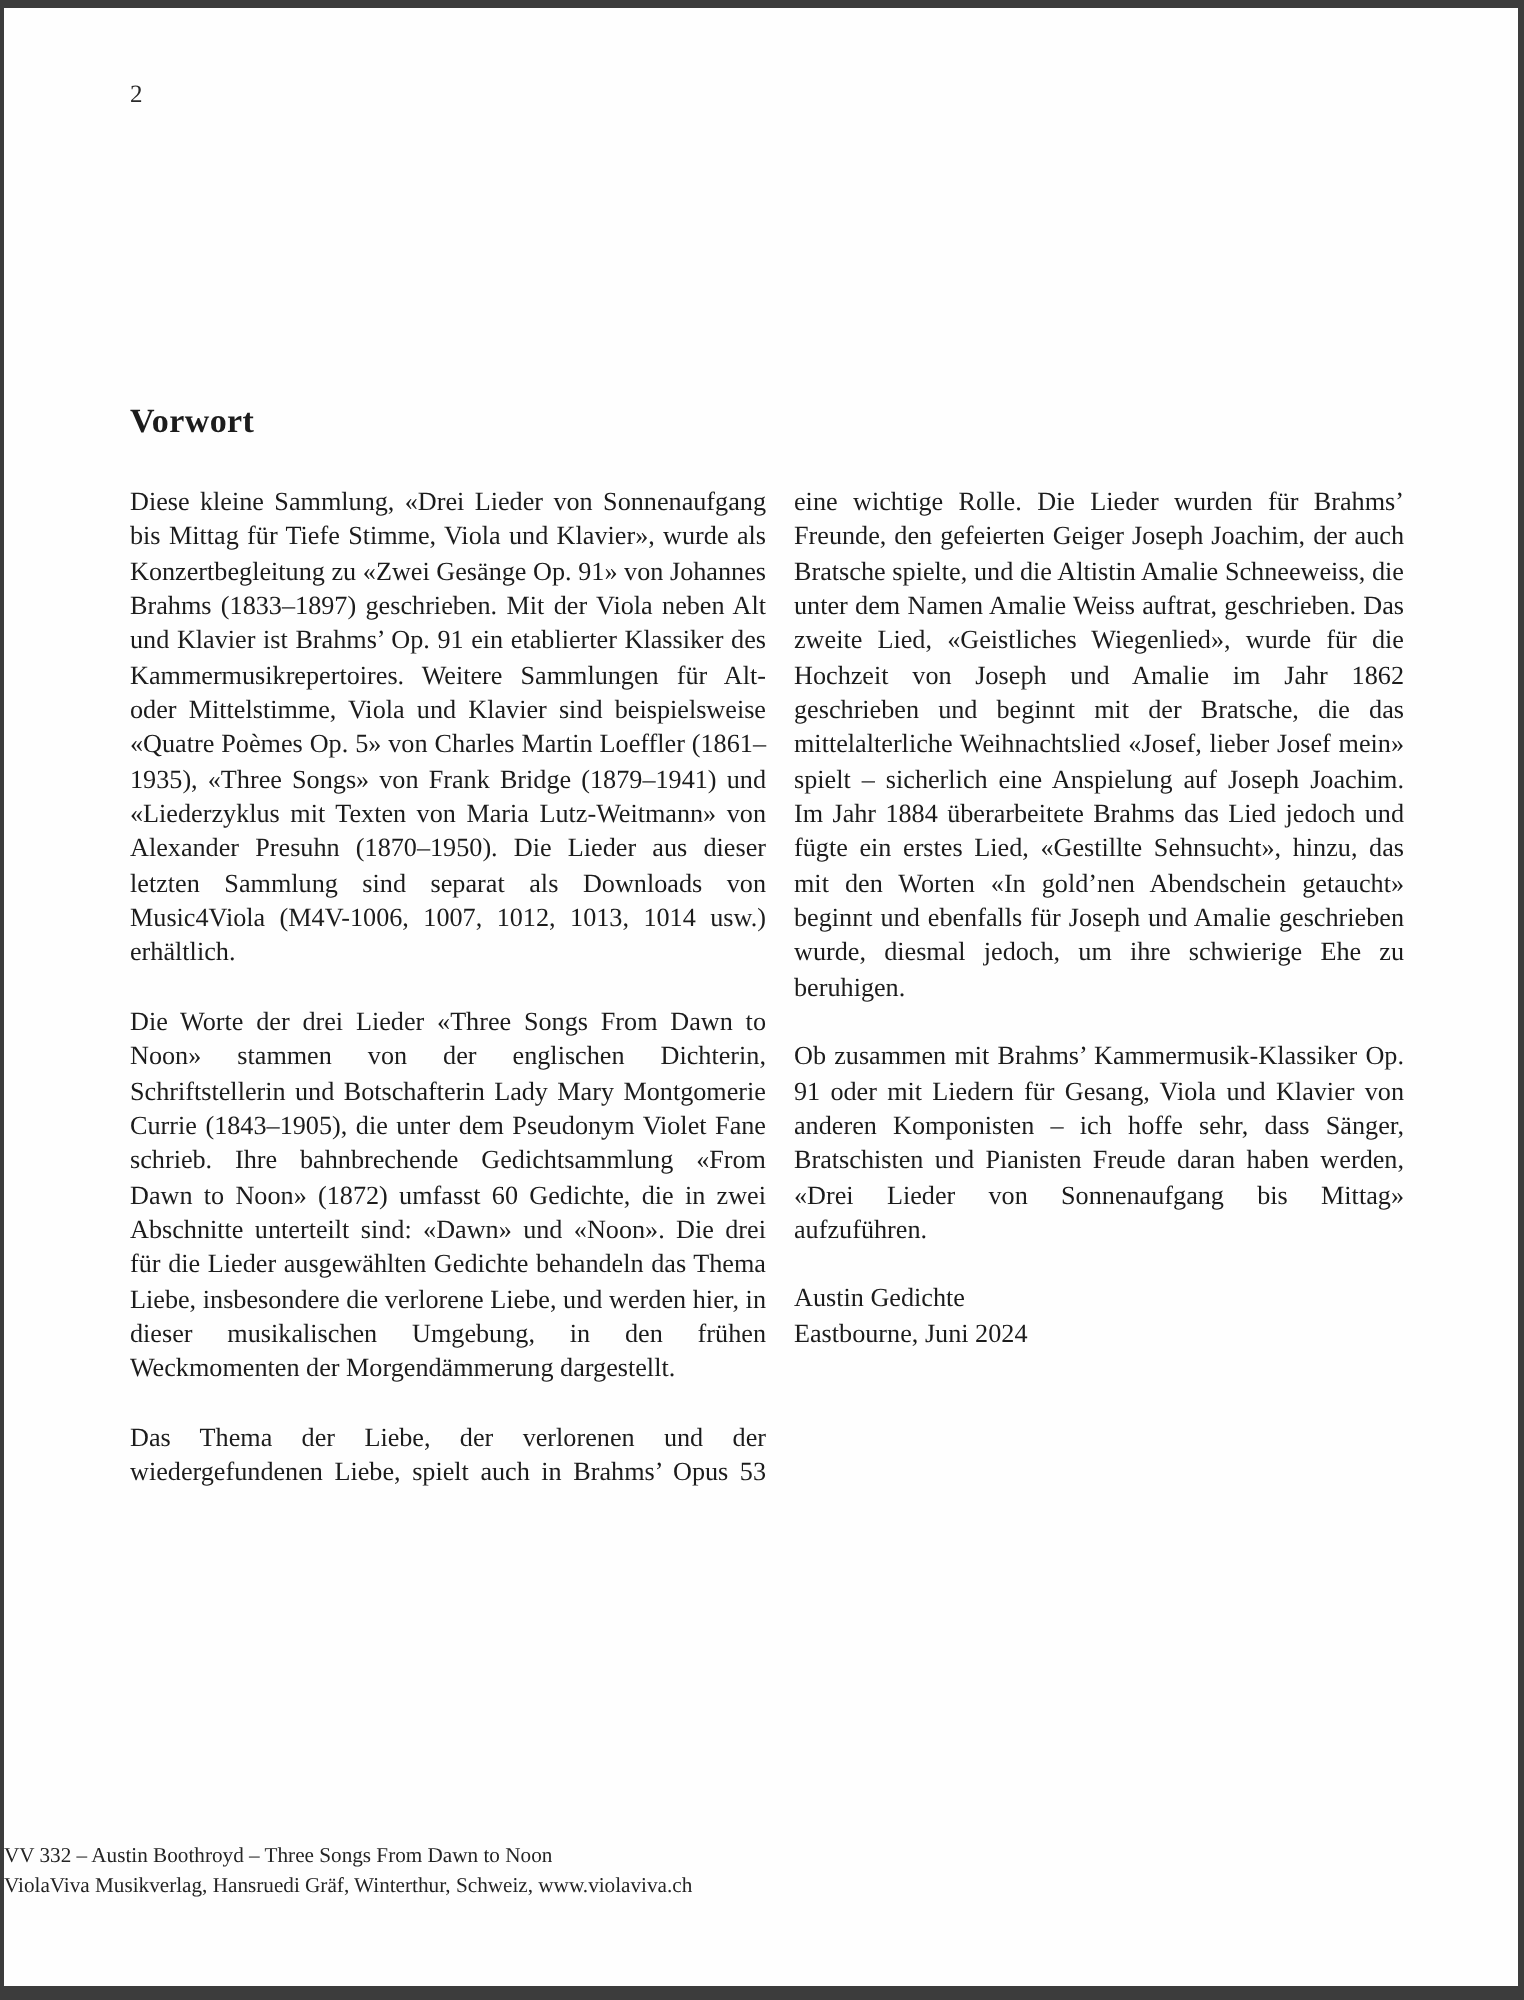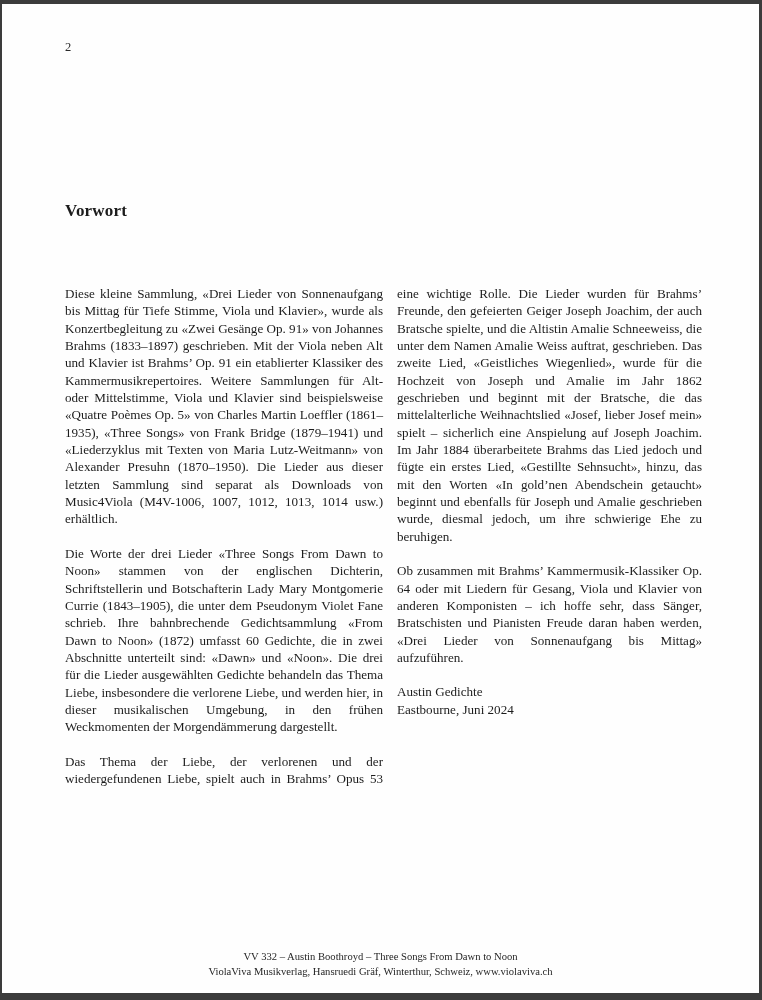--- a/index.html
+++ b/index.html
@@ -45,42 +45,41 @@
     margin: 0 0 21px 0;
   }
   .columns {
     display: flex;
     gap: 14px;
   }
   .col {
     font-size: 13.1px;
     line-height: 17.35px;
     text-align: justify;
-    margin-top: 43px;
   }
   .col-left  { flex: 0 0 318px; }
   .col-right { flex: 1 1 auto; }
   .col p { margin: 0 0 17px 0; }
   .col p:last-child { margin-bottom: 0; }
   p.flush-last { text-align-last: justify; margin-bottom: 0; }
   .signature { margin-top: 17px; }
   .signature div { line-height: 17.35px; }
   .dedication {
     margin-top: 44px;
     font-weight: bold;
     text-align: justify;
     text-align-last: justify;
     line-height: 17.35px;
   }
   .footer {
     position: absolute;
     left: 0;
     right: 0;
-    bottom: 14px;
-    text-align: center;
+    bottom: 42px;
+    text-align: left;
     font-size: 10.6px;
     line-height: 14.5px;
     color: #242424;
   }
 </style>
 </head>
 <body>
 
 <div id="page-frame">
   <div id="page">
@@ -94,21 +93,21 @@
       <div class="columns">
 
         <div class="col col-left">
           <p>Diese kleine Sammlung, «Drei Lieder von Sonnenaufgang bis Mittag für Tiefe Stimme, Viola und Klavier», wurde als Konzertbegleitung zu «Zwei Gesänge Op. 91» von Johannes Brahms (1833–1897) geschrieben. Mit der Viola neben Alt und Klavier ist Brahms’ Op. 91 ein etablierter Klassiker des Kammermusikrepertoires. Weitere Sammlungen für Alt- oder Mittelstimme, Viola und Klavier sind beispielsweise «Quatre Poèmes Op. 5» von Charles Martin Loeffler (1861–1935), «Three Songs» von Frank Bridge (1879–1941) und «Liederzyklus mit Texten von Maria Lutz-Weitmann» von Alexander Presuhn (1870–1950). Die Lieder aus dieser letzten Sammlung sind separat als Downloads von Music4Viola (M4V-1006, 1007, 1012, 1013, 1014 usw.) erhältlich.</p>
           <p>Die Worte der drei Lieder «Three Songs From Dawn to Noon» stammen von der englischen Dichterin, Schriftstellerin und Botschafterin Lady Mary Montgomerie Currie (1843–1905), die unter dem Pseudonym Violet Fane schrieb. Ihre bahnbrechende Gedichtsammlung «From Dawn to Noon» (1872) umfasst 60 Gedichte, die in zwei Abschnitte unterteilt sind: «Dawn» und «Noon». Die drei für die Lieder ausgewählten Gedichte behandeln das Thema Liebe, insbesondere die verlorene Liebe, und werden hier, in dieser musikalischen Umgebung, in den frühen Weckmomenten der Morgendämmerung dargestellt.</p>
           <p class="flush-last">Das Thema der Liebe, der verlorenen und der wiedergefundenen Liebe, spielt auch in Brahms’ Opus 53</p>
         </div>
 
         <div class="col col-right">
           <p>eine wichtige Rolle. Die Lieder wurden für Brahms’ Freunde, den gefeierten Geiger Joseph Joachim, der auch Bratsche spielte, und die Altistin Amalie Schneeweiss, die unter dem Namen Amalie Weiss auftrat, geschrieben. Das zweite Lied, «Geistliches Wiegenlied», wurde für die Hochzeit von Joseph und Amalie im Jahr 1862 geschrieben und beginnt mit der Bratsche, die das mittelalterliche Weihnachtslied «Josef, lieber Josef mein» spielt – sicherlich eine Anspielung auf Joseph Joachim. Im Jahr 1884 überarbeitete Brahms das Lied jedoch und fügte ein erstes Lied, «Gestillte Sehnsucht», hinzu, das mit den Worten «In gold’nen Abendschein getaucht» beginnt und ebenfalls für Joseph und Amalie geschrieben wurde, diesmal jedoch, um ihre schwierige Ehe zu beruhigen.</p>
-          <p>Ob zusammen mit Brahms’ Kammermusik-Klassiker Op. 64 oder mit Liedern für Gesang, Viola und Klavier von anderen Komponisten – ich hoffe sehr, dass Sänger, Bratschisten und Pianisten Freude daran haben werden, «Drei Lieder von Sonnenaufgang bis Mittag» aufzuführen.</p>
+          <p>Ob zusammen mit Brahms’ Kammermusik-Klassiker Op. 91 oder mit Liedern für Gesang, Viola und Klavier von anderen Komponisten – ich hoffe sehr, dass Sänger, Bratschisten und Pianisten Freude daran haben werden, «Drei Lieder von Sonnenaufgang bis Mittag» aufzuführen.</p>
 
           <div class="signature">
             <div>Austin Gedichte</div>
             <div>Eastbourne, Juni 2024</div>
           </div>
 
         </div>
 
       </div>
     </div>

